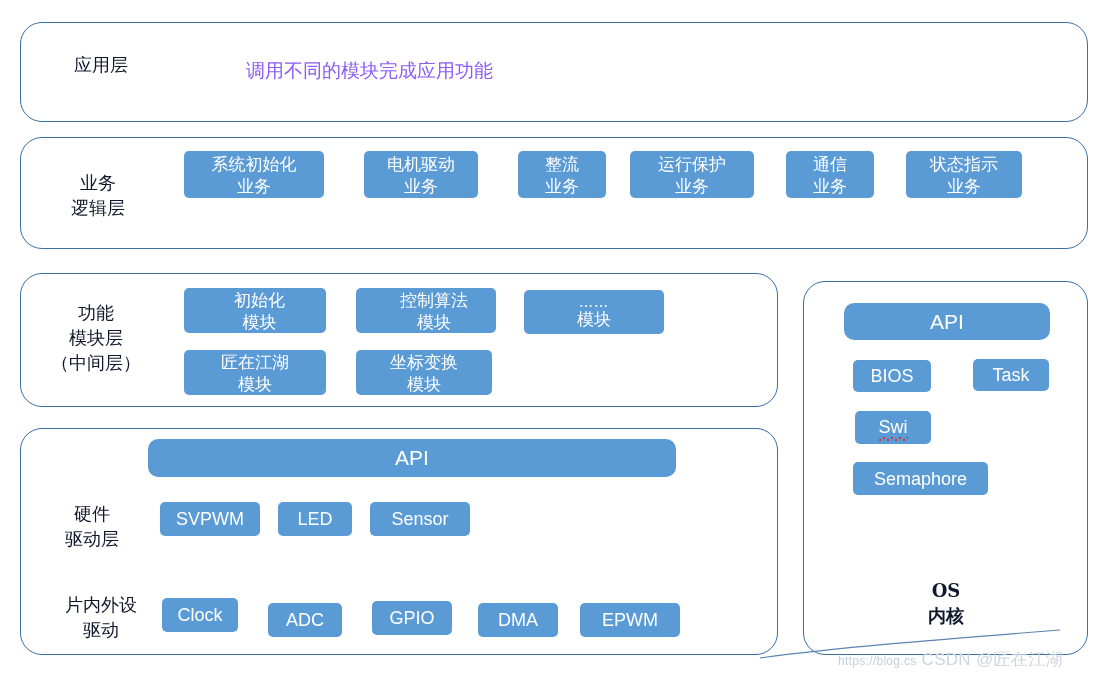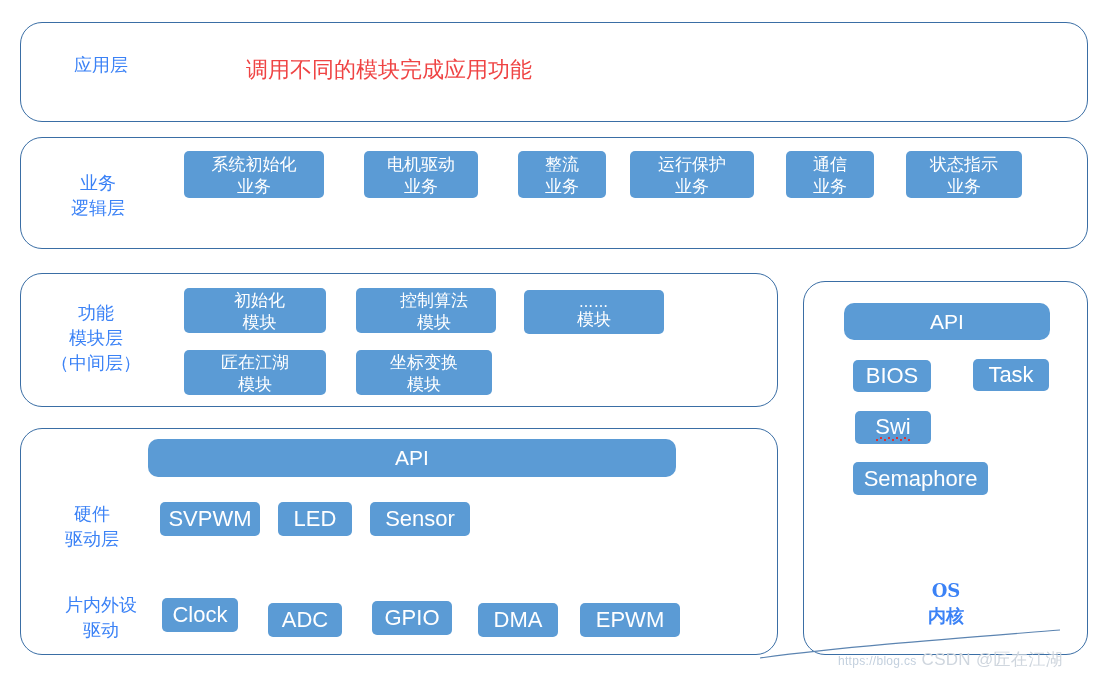--- a/index.html
+++ b/index.html
@@ -20,35 +20,35 @@
     position: absolute;
     border: 1px solid #3a6ea5;
     border-radius: 22px;
     background: #ffffff;
     box-sizing: border-box;
   }
 
   
   .layer-label {
     position: absolute;
-    color: #3b82f6;
+    color: #0f172a;
     font-family: "DejaVu Serif", "Liberation Serif", serif;
     font-size: 18px;
     line-height: 25px;
     text-align: center;
     white-space: pre-line;
     font-weight: 400;
   }
 
   
   .app-headline {
     position: absolute;
-    color: #ef4444;
-    font-family: "DejaVu Serif", "Liberation Serif", serif;
-    font-size: 22px;
+    color: #8b5cf6;
+    font-family: "DejaVu Serif", "Liberation Serif", serif;
+    font-size: 19px;
     line-height: 34px;
     white-space: nowrap;
   }
 
   
   .node {
     position: absolute;
     background: #5b9bd5;
     border-radius: 5px;
     color: #ffffff;
@@ -59,21 +59,21 @@
     box-sizing: border-box;
     line-height: 22px;
     white-space: pre-line;
   }
   .node.cn {
     font-family: "DejaVu Serif", "Liberation Serif", serif;
     font-size: 17px;
   }
   .node.en {
     font-family: "Liberation Sans", "DejaVu Sans", sans-serif;
-    font-size: 22px;
+    font-size: 18px;
   }
   .node.api {
     font-family: "Liberation Sans", "DejaVu Sans", sans-serif;
     font-size: 21px;
     border-radius: 10px;
   }
   .node.dots {
     font-family: "DejaVu Serif", "Liberation Serif", serif;
     font-size: 17px;
     flex-direction: column;

